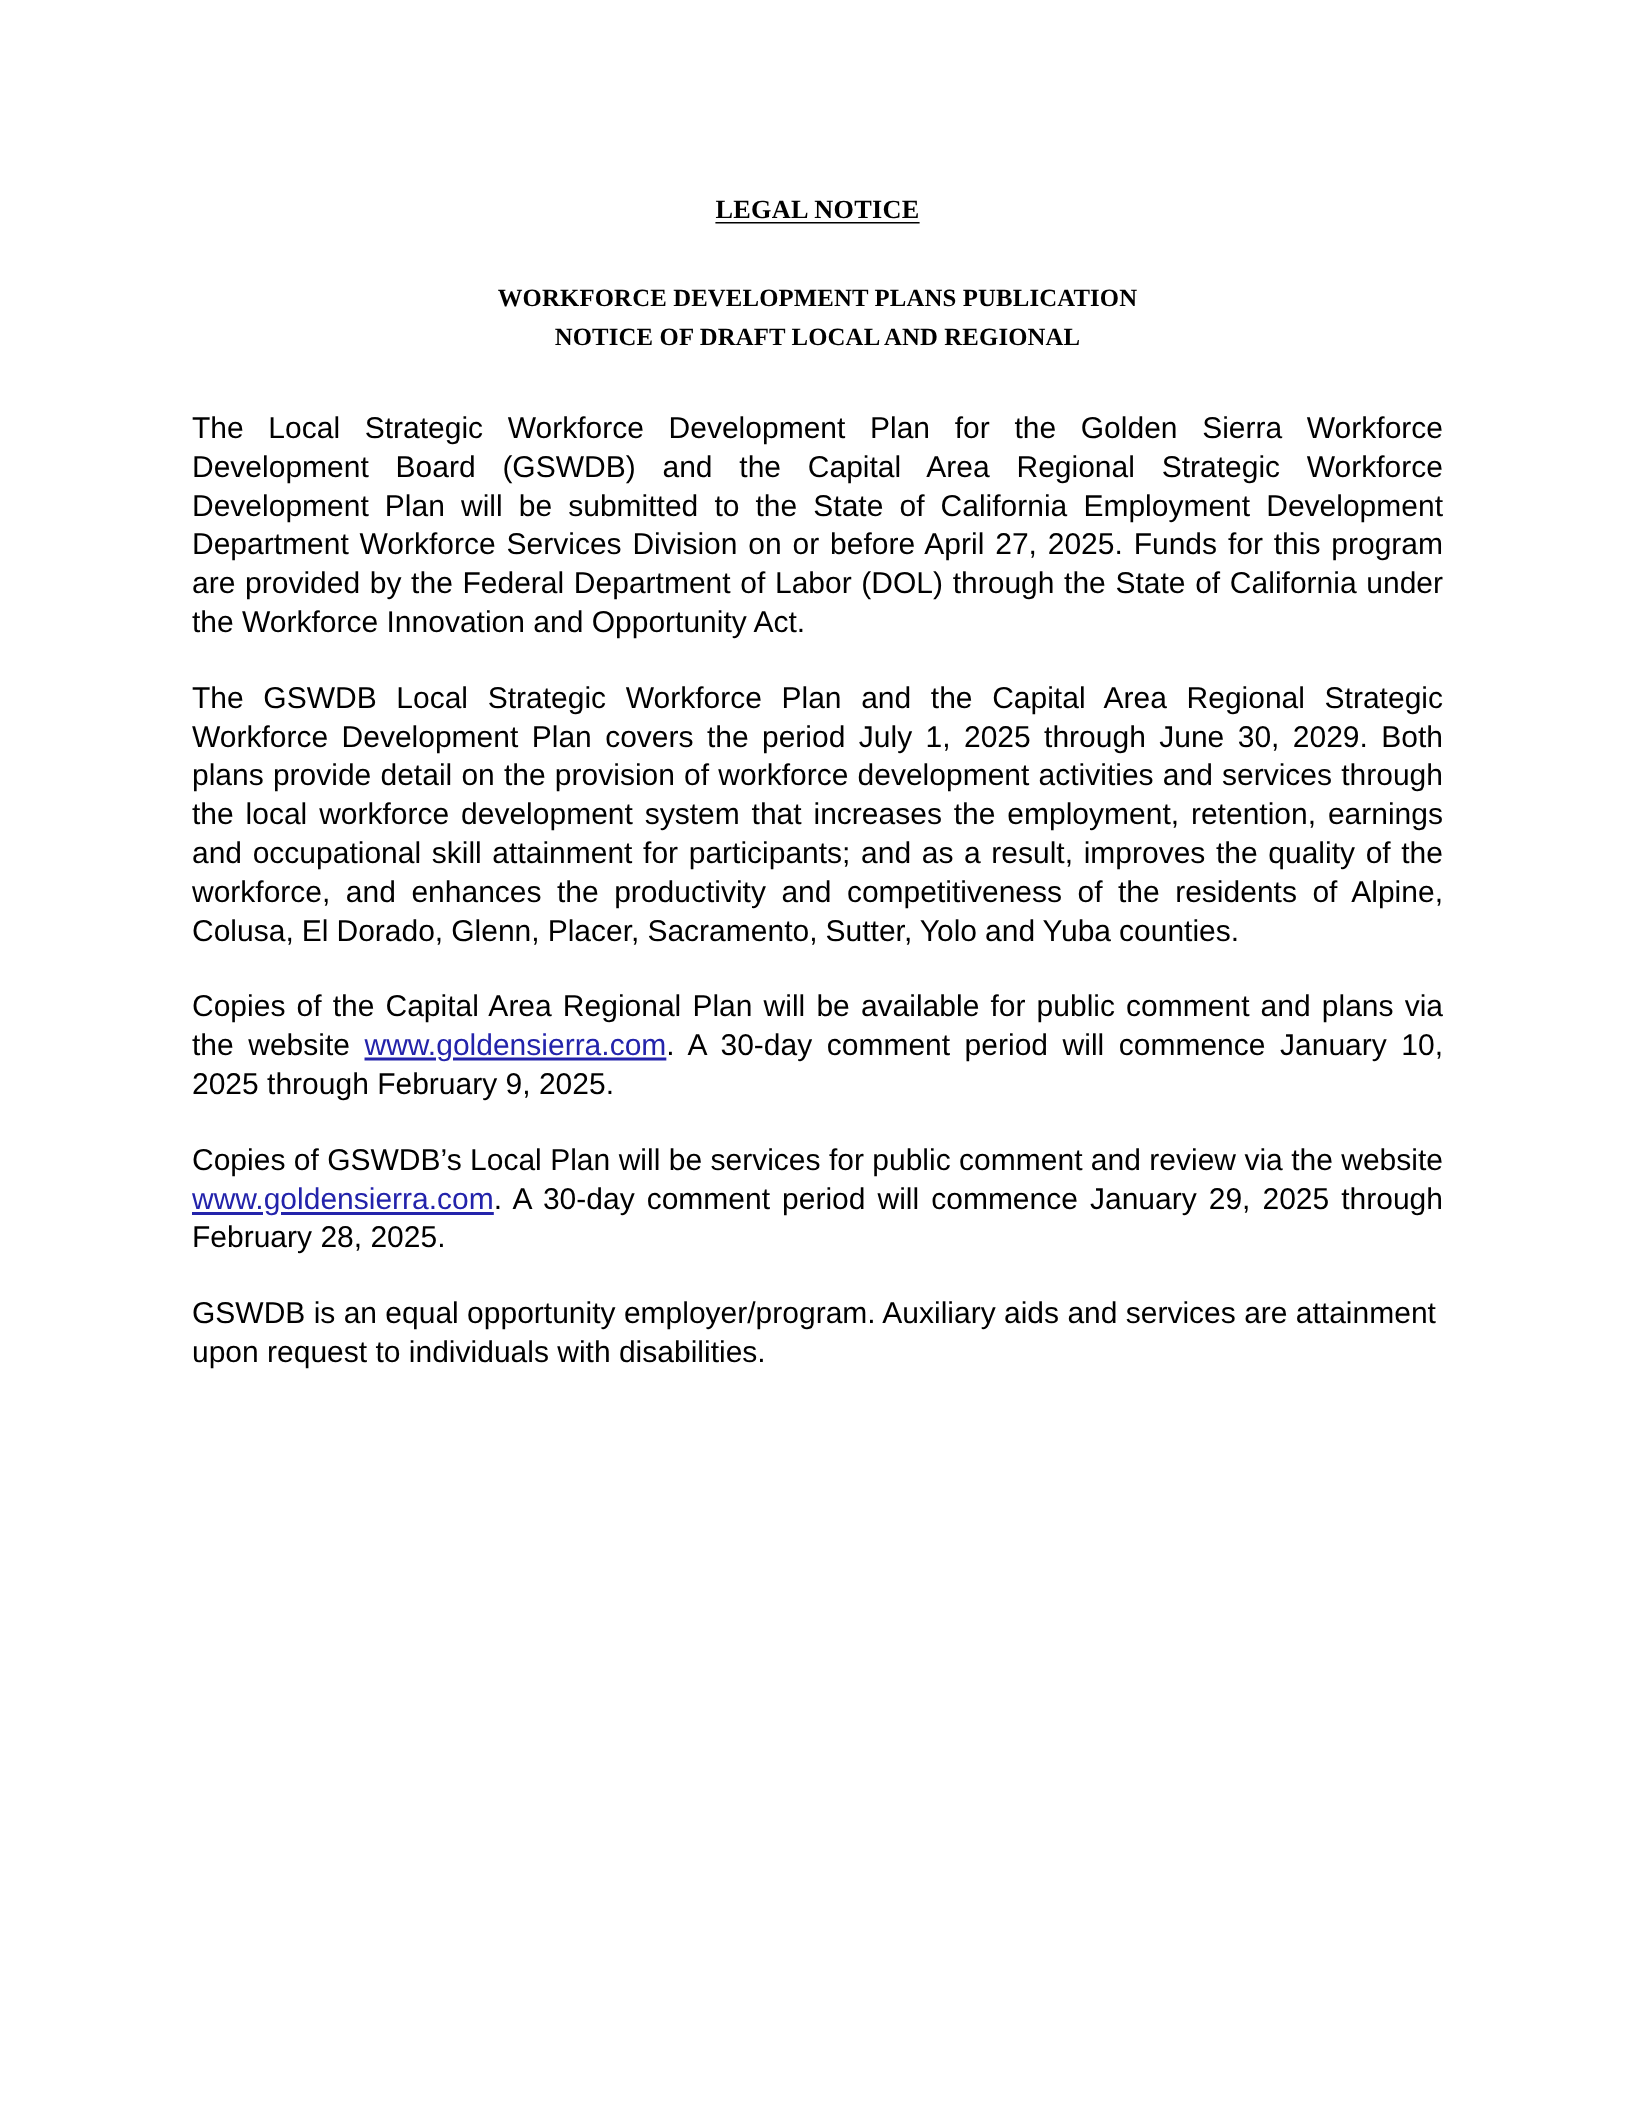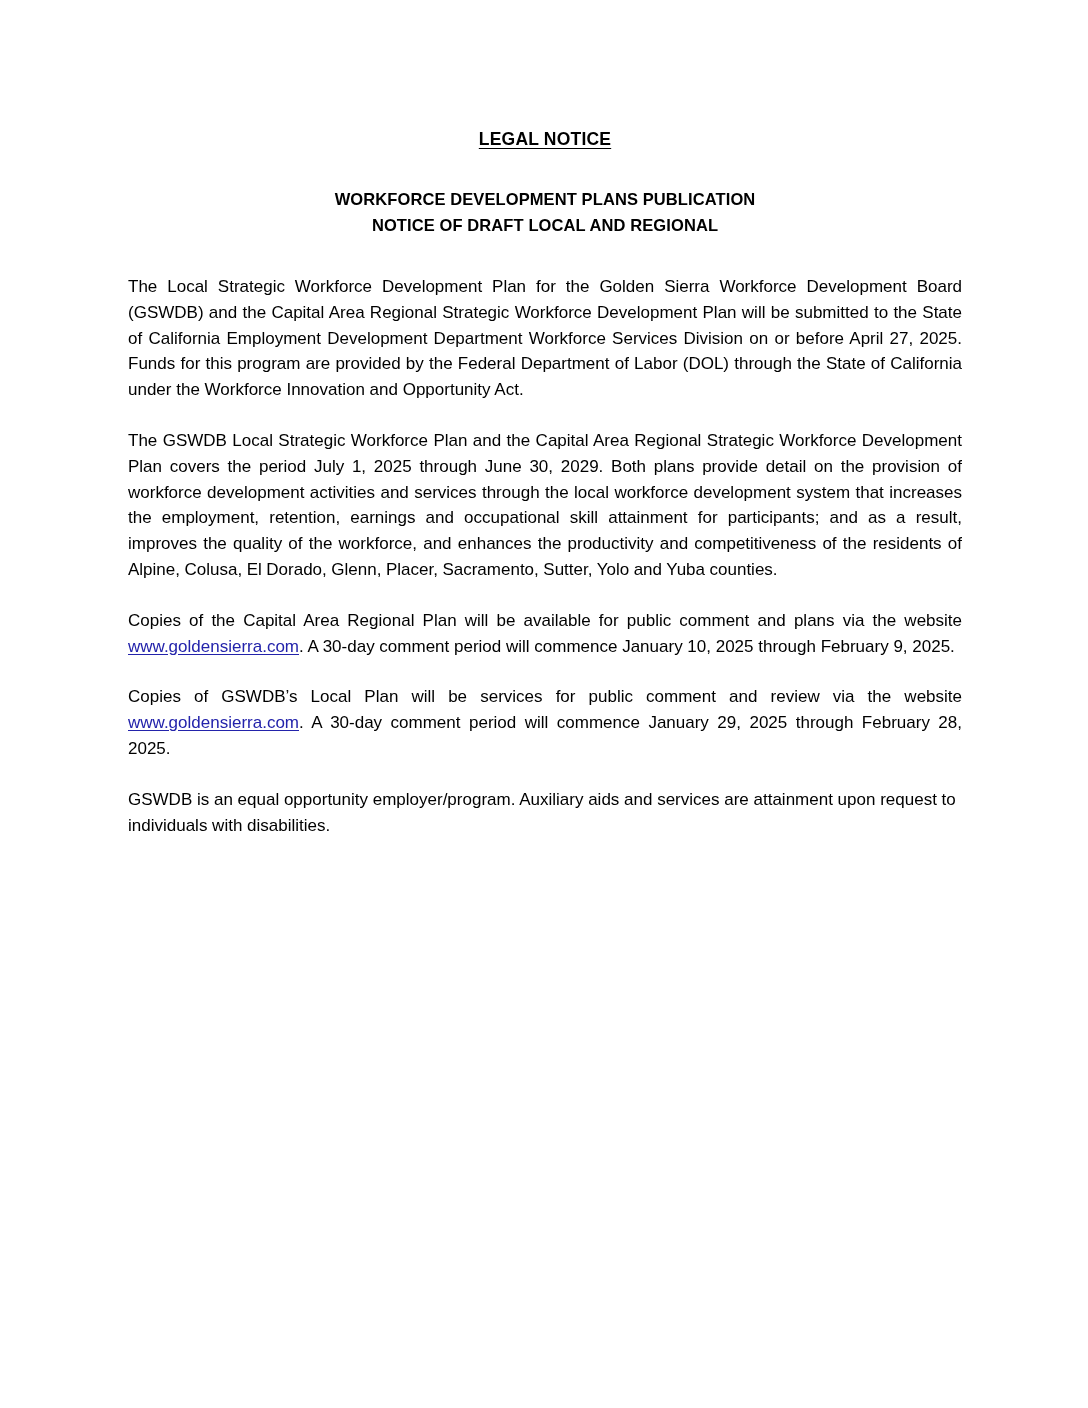--- a/index.html
+++ b/index.html
@@ -28,20 +28,21 @@
   .content {
     position: absolute;
     left: 128px;
     top: 0;
     width: 834px;
   }
 
   .title-block {
     margin: 0;
     padding-top: 126px;
+    font-family: Liberation Serif, serif;
   }
 
   .doc-title {
     margin: 0;
     font-size: 17.5px;
     font-weight: bold;
     text-align: center;
     letter-spacing: 0.2px;
     line-height: 26px;
   }
@@ -58,21 +59,21 @@
     text-align: center;
     line-height: 26px;
     letter-spacing: 0.1px;
   }
   .subtitle .line {
     display: block;
   }
   p.para {
     margin: 0;
     padding-top: 25px;
-    font-size: 17px;
+    font-size: 20px;
     line-height: 25.8px;
     text-align: justify;
     text-justify: inter-word;
   }
   p.para.first {
     padding-top: 36px;
   }
   p.para.last {
     text-align: left;
   }

